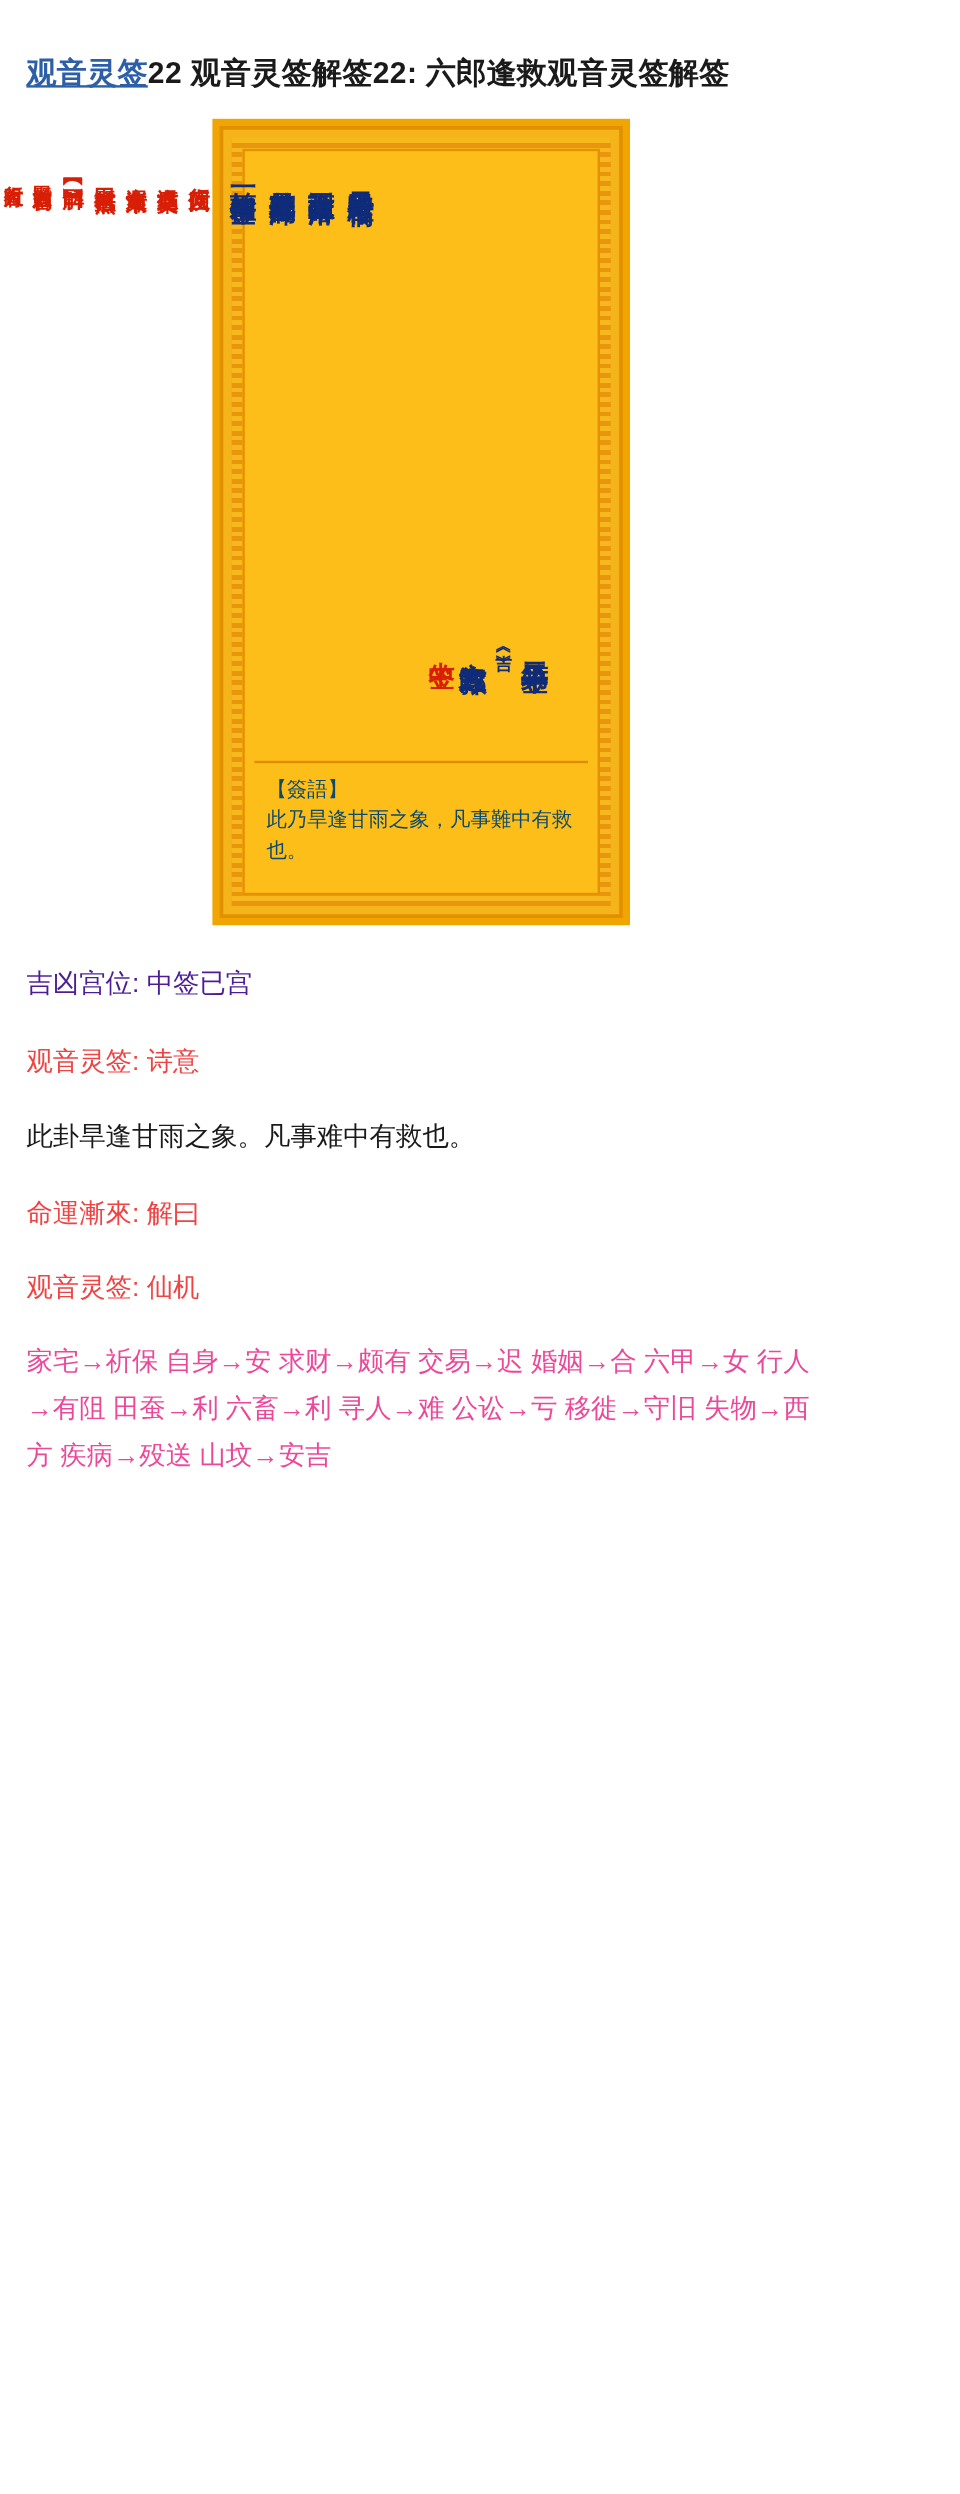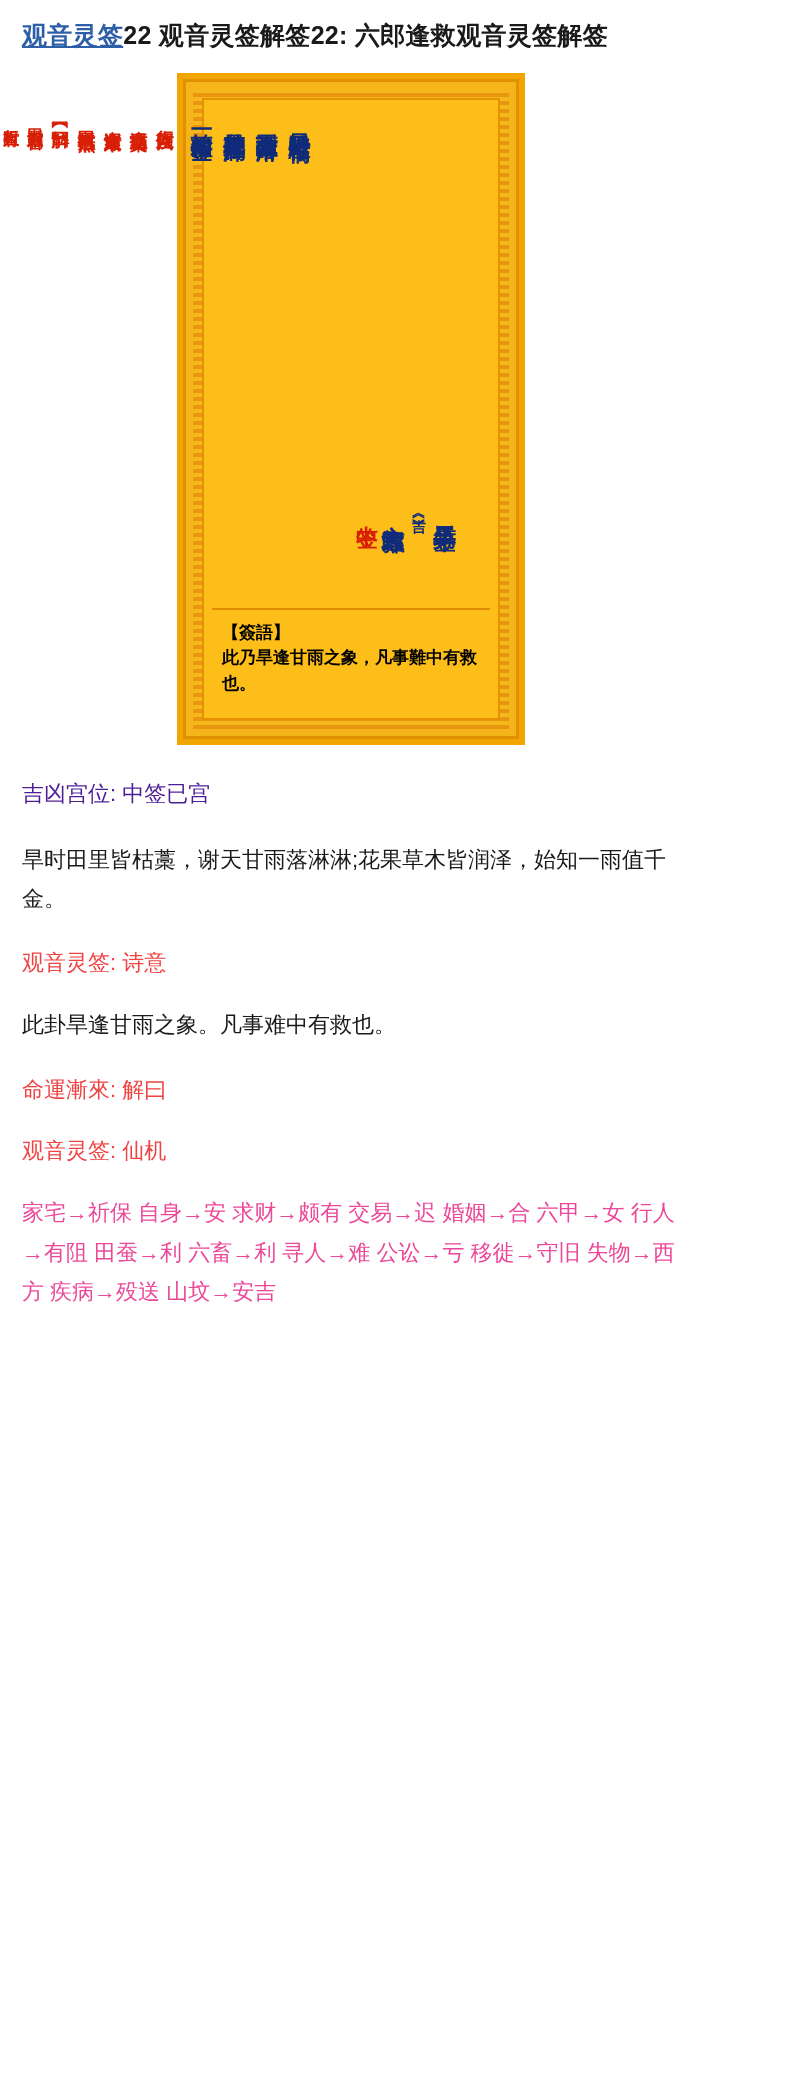--- a/index.html
+++ b/index.html
@@ -9,21 +9,21 @@
     background: #ffffff;
   }
   body {
     width: 800px;
     min-height: 2078px;
     font-family: "Liberation Sans", sans-serif;
     color: #1a1a1a;
   }
   .page {
     width: 702px;
-    padding: 16px 22px 40px 22px;
+    padding: 42px 22px 40px 22px;
   }
   .title {
     font-size: 25px;
     line-height: 1.55;
     font-weight: 700;
     margin: 0 0 18px 0;
     color: #1a1a1a;
     letter-spacing: 0.3px;
   }
   .title .link {
@@ -103,25 +103,25 @@
   }
   .col-red.tiny { font-size: 16px; }
   .divider-v {
     width: 2px;
     align-self: stretch;
     background: #e08c00;
     margin: 0 3px;
   }
   .note {
     padding: 10px 10px 12px 10px;
-    color: #000000;
+    color: #0c4a6e;
     font-family: "DejaVu Serif", "Liberation Serif", serif;
     font-size: 17px;
     line-height: 1.5;
-    font-weight: 700;
+    font-weight: 400;
   }
   .note-title { display: block; }
   .lead {
     font-size: 22px;
     line-height: 1.75;
     margin: 0 0 26px 0;
     color: #4c1d95;
   }
   .para {
     font-size: 22px;
@@ -192,21 +192,20 @@
             <span>此乃旱逢甘雨之象，凡事難中有救也。</span>
           </div>
 
         </div>
       </div>
     </div>
   </div>
 
   <p class="lead">吉凶宫位: 中签已宫</p>
 
-  <p class="para">旱时田里皆枯藁，谢天甘雨落淋淋;花果草木皆润泽，始知一雨值千金。</p>
 
   <p class="sub">观音灵签: 诗意</p>
   <p class="para">此卦旱逢甘雨之象。凡事难中有救也。</p>
 
   <p class="sub">命運漸來: 解曰</p>
 
   <p class="sub">观音灵签: 仙机</p>
   <p class="pairs">家宅→祈保 自身→安 求财→颇有 交易→迟 婚姻→合 六甲→女 行人→有阻 田蚕→利 六畜→利 寻人→难 公讼→亏 移徙→守旧 失物→西方 疾病→殁送 山坟→安吉</p>
 
 </div>

